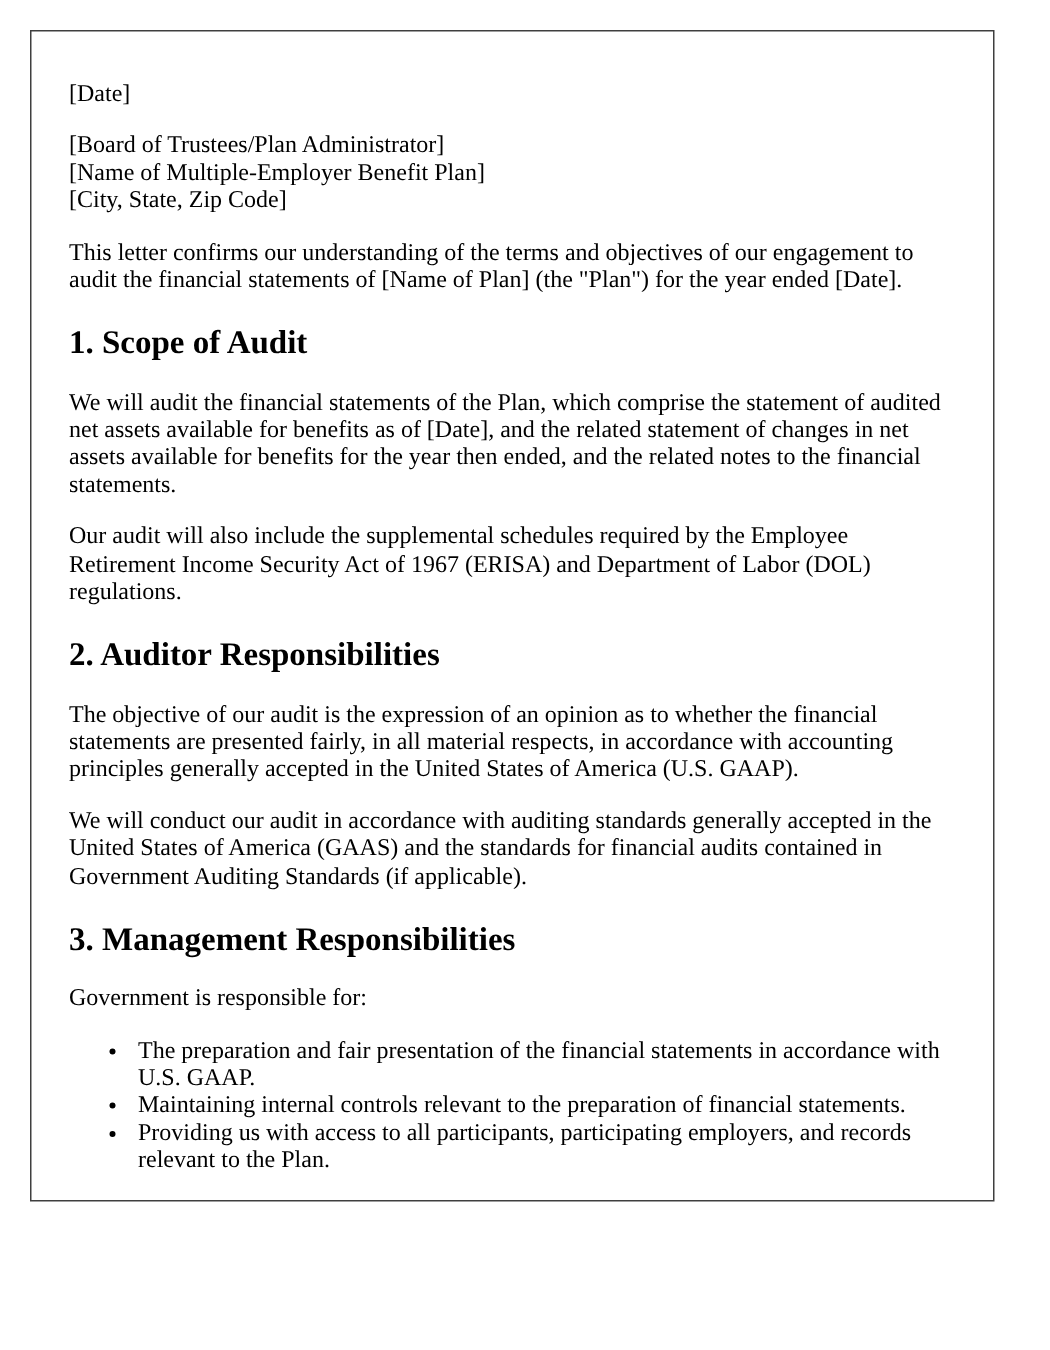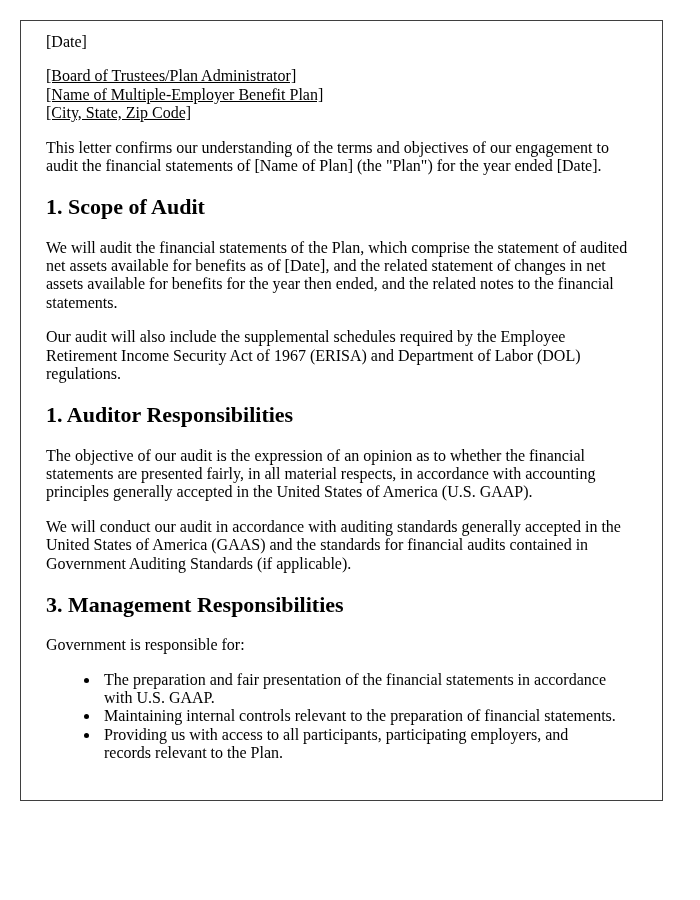--- a/index.html
+++ b/index.html
@@ -15,48 +15,47 @@
   }
   .letter-page {
     position: absolute;
     left: 20px;
     top: 20px;
     width: 643px;
     height: 781px;
     box-sizing: border-box;
     border: 1px solid #3f3f3f;
     background: #ffffff;
-    padding: 12px 31px 0 25px;
+    padding: 33px 31px 0 25px;
     overflow: hidden;
     font-family: "Liberation Serif", "DejaVu Serif", serif;
     font-size: 16px;
     line-height: 1.15;
     color: #000000;
   }
   .letter-page p {
     margin: 16px 0;
   }
   .letter-page p:first-child {
     margin-top: 0;
   }
   .recipient-block {
     margin: 16px 0;
-    text-decoration: underline;
   }
   .recipient-line {
     margin: 0;
   }
   h3.section-heading {
     font-size: 22px;
     font-weight: bold;
     margin: 19px 0;
     line-height: 1.15;
   }
   ul.bullet-list {
-    margin: 16px 12px;
+    margin: 16px 0;
     padding-left: 42px;
   }
   ul.bullet-list li {
     margin: 0;
     padding-left: 4px;
   }
 </style>
 </head>
 <body>
 
@@ -70,21 +69,21 @@
     <div class="recipient-line">[City, State, Zip Code]</div>
   </div>
 
 
   <p>This letter confirms our understanding of the terms and objectives of our engagement to audit the financial statements of [Name of Plan] (the "Plan") for the year ended [Date].</p>
 
   <h3 class="section-heading">1. Scope of Audit</h3>
   <p>We will audit the financial statements of the Plan, which comprise the statement of audited net assets available for benefits as of [Date], and the related statement of changes in net assets available for benefits for the year then ended, and the related notes to the financial statements.</p>
   <p>Our audit will also include the supplemental schedules required by the Employee Retirement Income Security Act of 1967 (ERISA) and Department of Labor (DOL) regulations.</p>
 
-  <h3 class="section-heading">1. Auditor Responsibilities</h3>
+  <h3 class="section-heading">2. Auditor Responsibilities</h3>
   <p>The objective of our audit is the expression of an opinion as to whether the financial statements are presented fairly, in all material respects, in accordance with accounting principles generally accepted in the United States of America (U.S. GAAP).</p>
   <p>We will conduct our audit in accordance with auditing standards generally accepted in the United States of America (GAAS) and the standards for financial audits contained in Government Auditing Standards (if applicable).</p>
 
   <h3 class="section-heading">3. Management Responsibilities</h3>
   <p>Government is responsible for:</p>
 
   <ul class="bullet-list">
     <li>The preparation and fair presentation of the financial statements in accordance with U.S. GAAP.</li>
     <li>Maintaining internal controls relevant to the preparation of financial statements.</li>
     <li>Providing us with access to all participants, participating employers, and records relevant to the Plan.</li>

